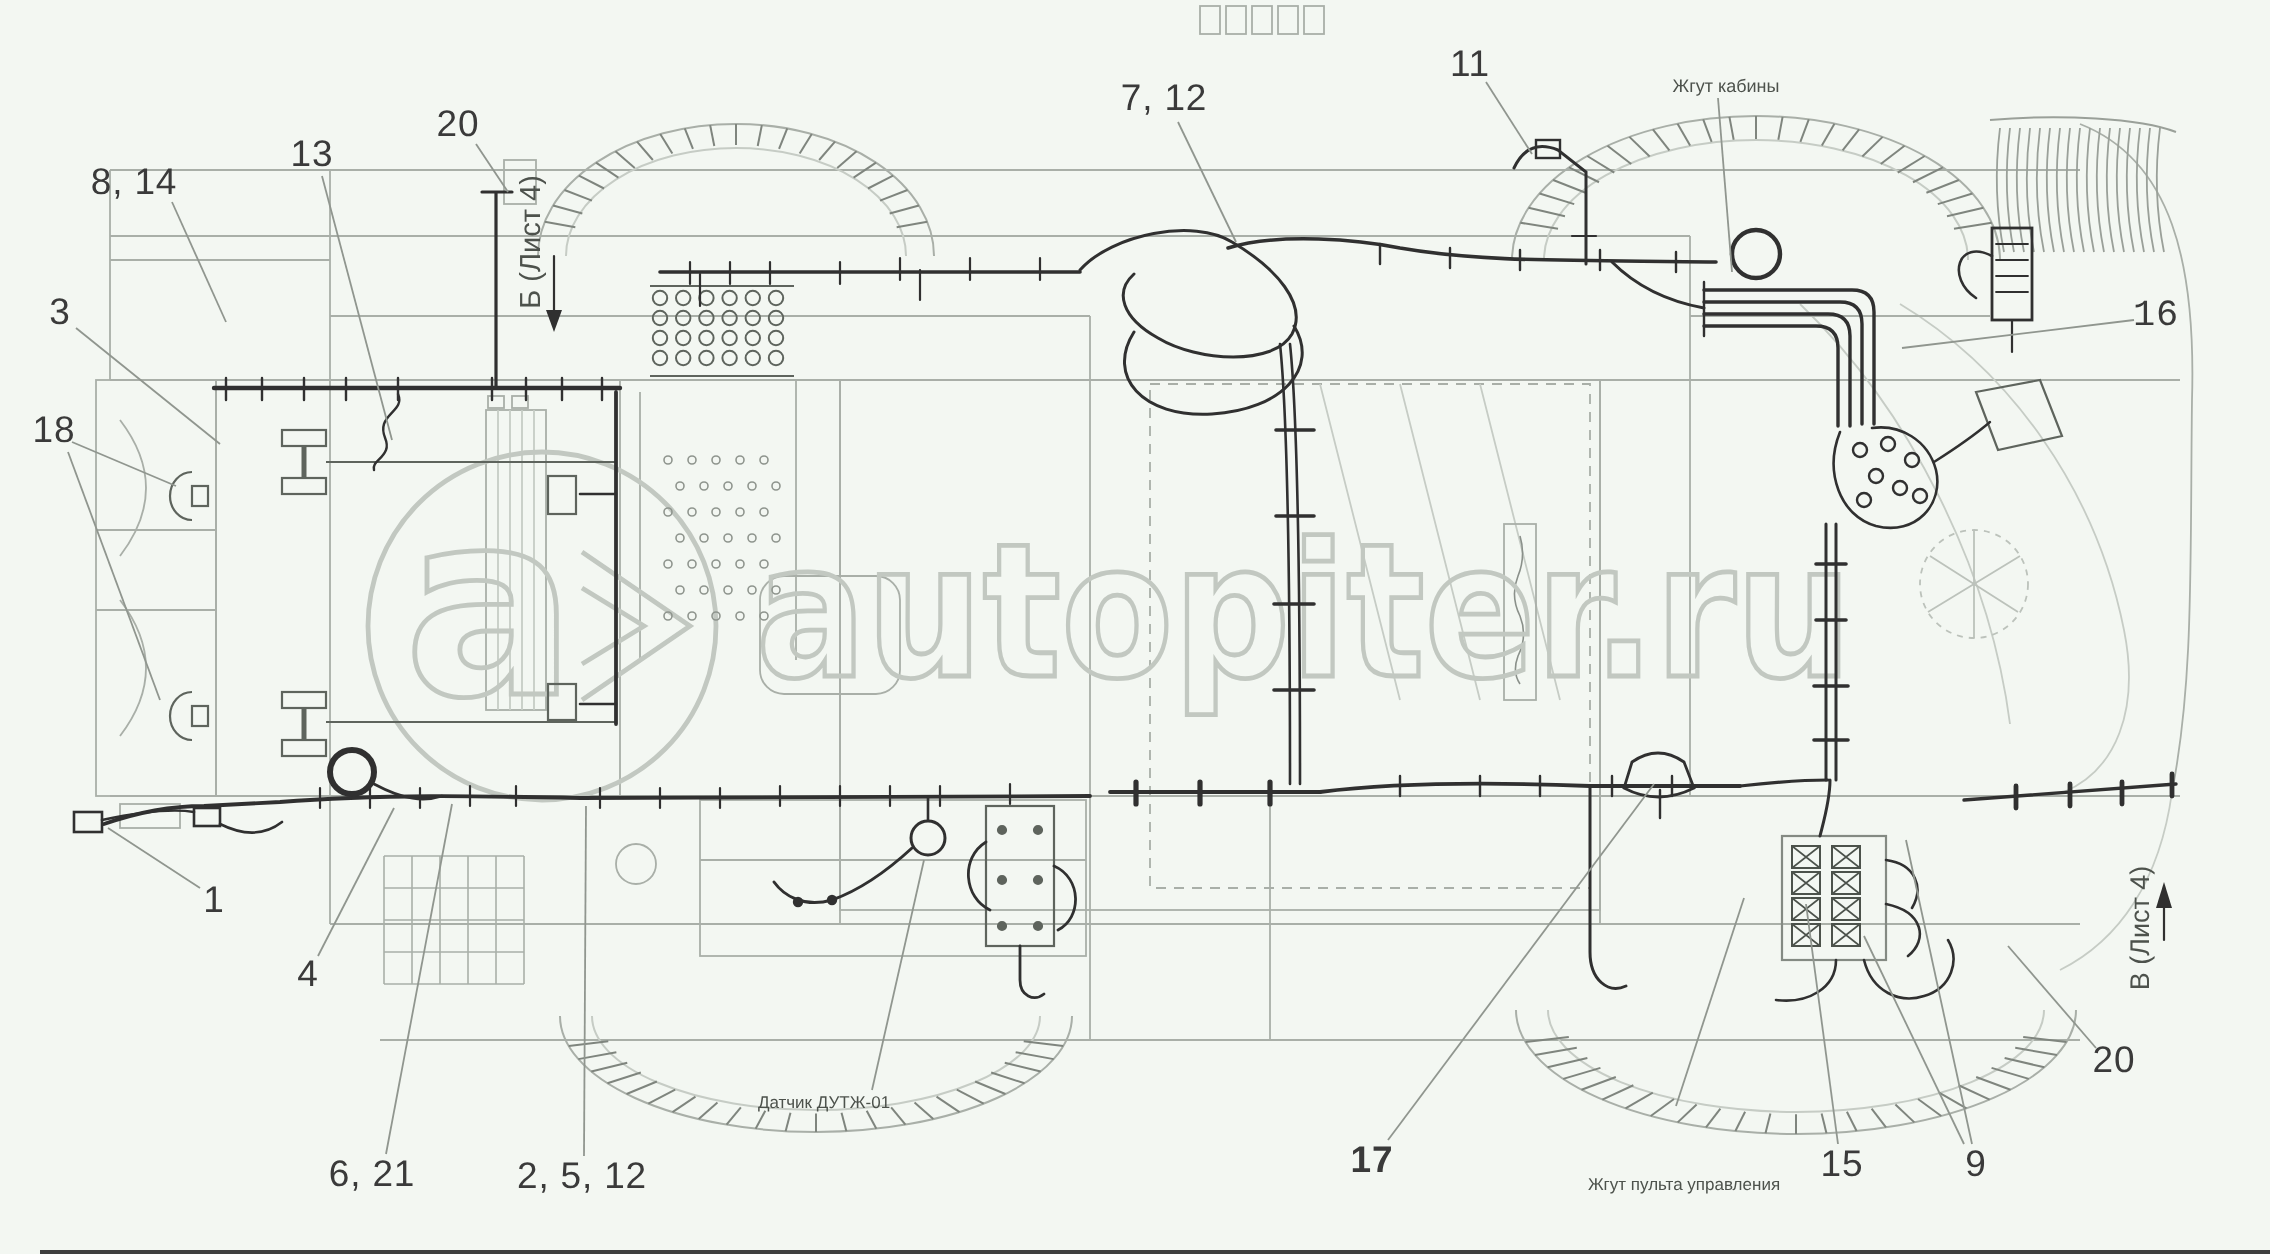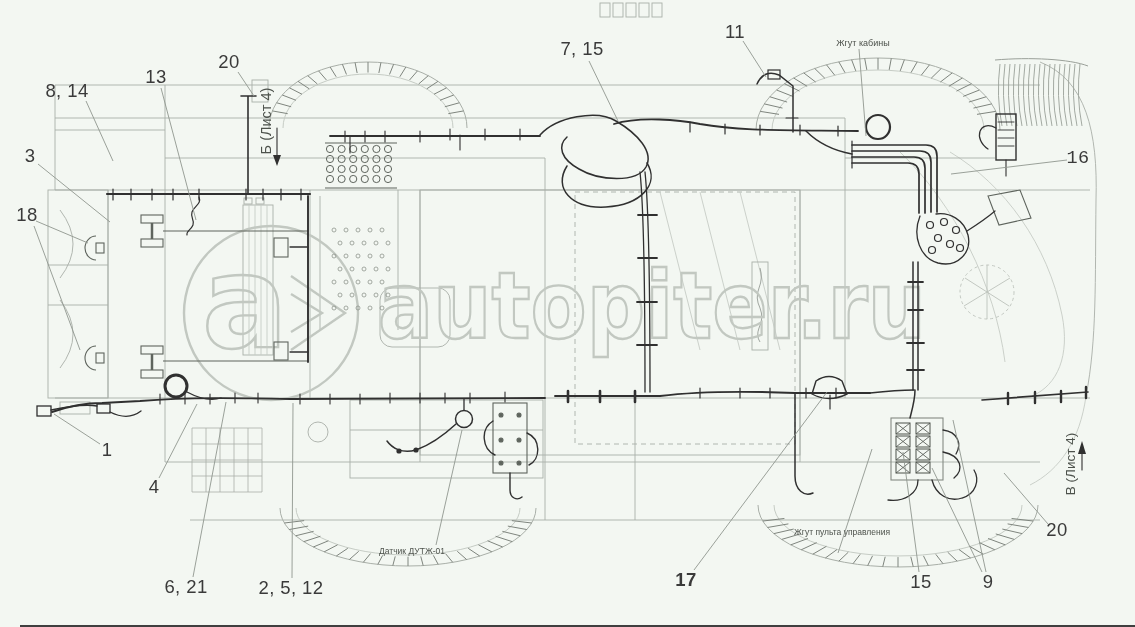--- a/index.html
+++ b/index.html
@@ -413,28 +413,28 @@
   <div id="annotations">
       <div class="callout" style="left: 67px; top: 91px;">8, 14</div>
       <div class="callout" style="left: 156px; top: 77px;">13</div>
       <div class="callout" style="left: 229px; top: 62px;">20</div>
       <div class="callout" style="left: 30px; top: 156px;">3</div>
       <div class="callout" style="left: 27px; top: 215px;">18</div>
       <div class="callout" style="left: 107px; top: 450px;">1</div>
       <div class="callout" style="left: 154px; top: 487px;">4</div>
       <div class="callout" style="left: 186px; top: 587px;">6, 21</div>
       <div class="callout" style="left: 291px; top: 588px;">2, 5, 12</div>
-      <div class="callout" style="left: 582px; top: 49px;">7, 15</div>
+      <div class="callout" style="left: 582px; top: 49px;">7, 12</div>
       <div class="callout" style="left: 735px; top: 32px;">11</div>
       <div class="callout" style="left: 1078px; top: 158px; font-family: Liberation Mono, monospace;">16</div>
       <div class="callout" style="left: 686px; top: 580px; font-weight: bold;">17</div>
       <div class="callout" style="left: 921px; top: 582px;">15</div>
       <div class="callout" style="left: 988px; top: 582px;">9</div>
       <div class="callout" style="left: 1057px; top: 530px;">20</div>
       <div class="dlabel norm" style="left: 863px; top: 43px; font-size: 9px;">Жгут кабины</div>
       <div class="dlabel norm" style="left: 412px; top: 551px; font-size: 8.5px;">Датчик ДУТЖ-01</div>
-      <div class="dlabel norm" style="left: 842px; top: 532px; font-size: 8.5px;">Жгут пульта управления</div>
+      <div class="dlabel norm" style="left: 842px; top: 592px; font-size: 8.5px;">Жгут пульта управления</div>
       <div class="dlabel rot" style="left: 266px; top: 121px; font-size: 14.5px;">Б (Лист 4)</div>
       <div class="dlabel rot" style="left: 1070px; top: 464px; font-size: 13.5px;">В (Лист 4)</div>
     </div>
 
   <div id="bottom-rule" style="background: rgb(63, 63, 63);"></div>
 </div>
 
 </body></html>

